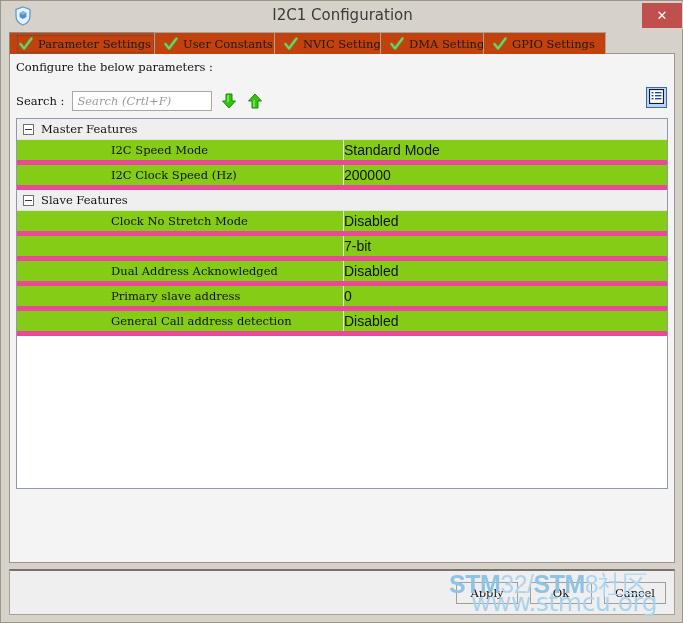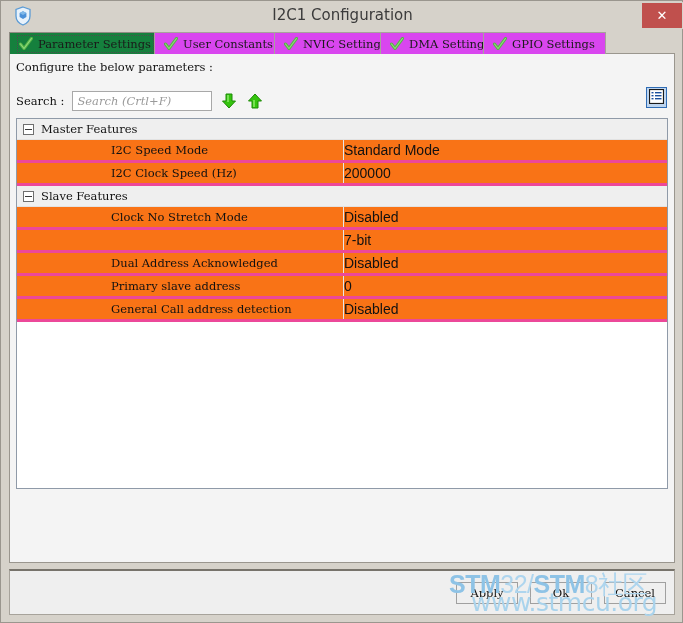--- a/index.html
+++ b/index.html
@@ -74,34 +74,34 @@
     width: 666px;
     height: 22px;
     border-bottom: 1px solid #9a968e;
     box-sizing: border-box;
   }
   .tab {
     position: absolute;
     top: 0;
     height: 22px;
     box-sizing: border-box;
-    background: #d946ef;
+    background: #c2410c;
     border: 1px solid #a7a39b;
     border-bottom: none;
     display: flex;
     align-items: center;
     padding: 0 7px;
     cursor: pointer;
     font-family: "DejaVu Serif", serif;
     font-size: 11.5px;
     color: #1a1a1a;
     white-space: nowrap;
   }
   .tab.active {
-    background: #15803d;
+    background: #c2410c;
     border-color: #8f8b83;
   }
   .tab.active .tab-inner {
     border: 1px dotted #4d4d4d;
     padding: 1px 2px 1px 1px;
     display: flex;
     align-items: center;
   }
   .tab-inner {
     display: flex;
@@ -231,22 +231,22 @@
   }
   .grp-label {
     font-family: "DejaVu Serif", serif;
     font-size: 11.5px;
     color: #111111;
     white-space: nowrap;
   }
   .param-row {
     position: relative;
     height: 20px;
-    background: #f97316;
-    border-bottom: 3px solid #ec4899;
+    background: #84cc16;
+    border-bottom: 5px solid #ec4899;
     display: flex;
     align-items: center;
     text-align: right;
   }
   .param-name {
     position: absolute;
     left: 94px;
     font-family: "DejaVu Serif", serif;
     font-size: 11.5px;
     color: #111111;

